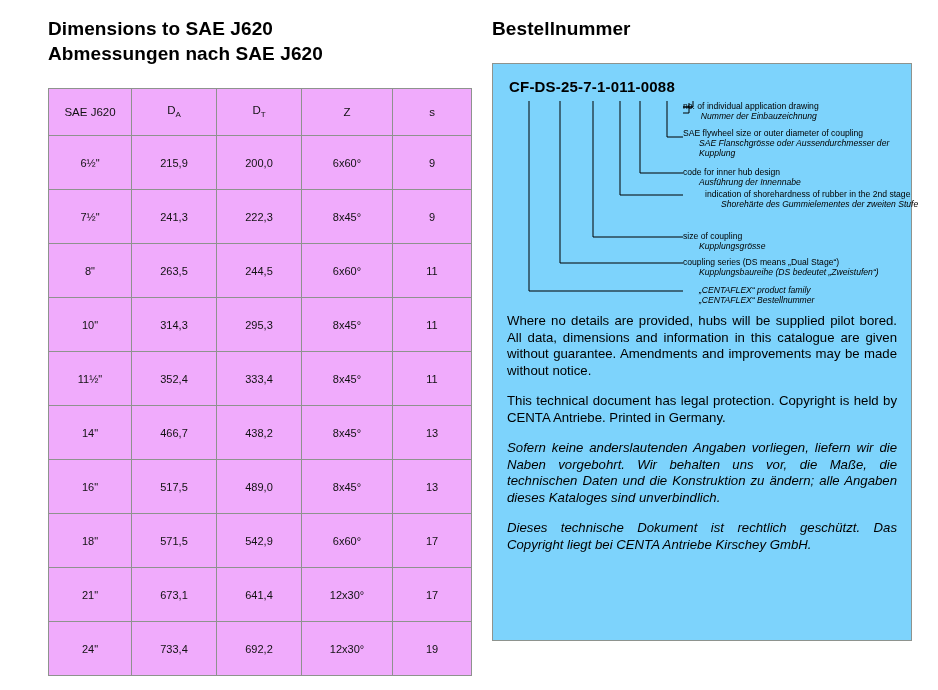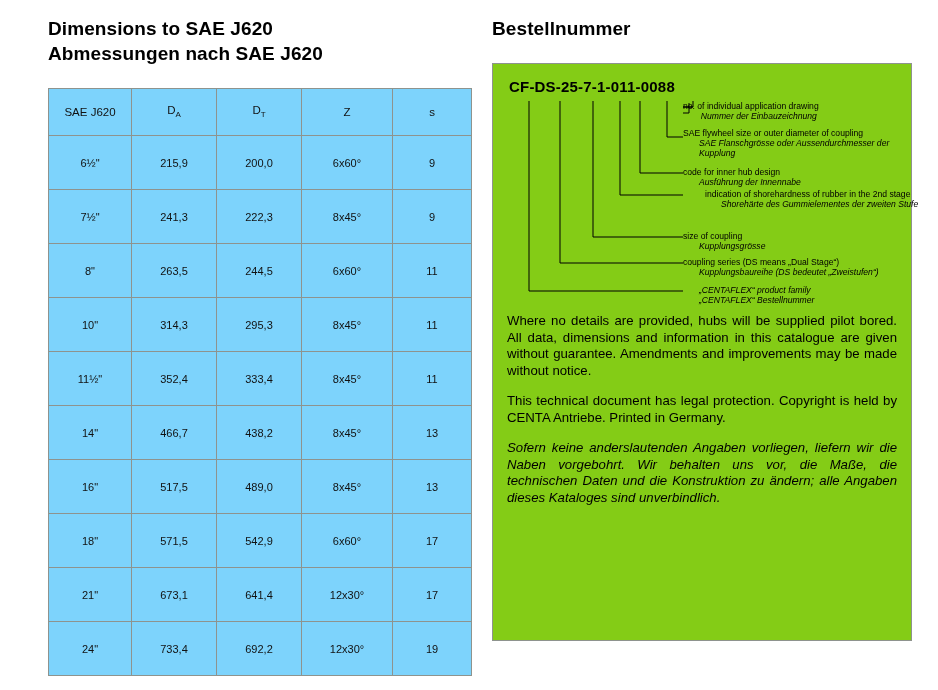--- a/index.html
+++ b/index.html
@@ -33,21 +33,21 @@
     line-height: 25px;
     letter-spacing: 0.1px;
   }
   .heading .line2 { display: block; }
 
   .dim-table {
     margin-top: 22px;
     border-collapse: collapse;
     width: 422px;
     table-layout: fixed;
-    background: #7dd3fc;
+    background: #f0abfc;
   }
   .dim-table th, .dim-table td {
     border: 1px solid #8e938e;
     text-align: center;
     font-size: 11px;
     height: 53px;
     padding: 0;
     font-weight: normal;
     color: #111;
   }
@@ -65,21 +65,21 @@
   
   .right-col {
     position: absolute;
     left: 492px;
     top: 16px;
     width: 420px;
   }
   .code-box {
     margin-top: 22px;
     border: 1px solid #8e938e;
-    background: #84cc16;
+    background: #7dd3fc;
     width: 420px;
     height: 578px;
     box-sizing: border-box;
     position: relative;
     padding: 14px 14px 0 14px;
   }
   .order-code {
     font-size: 15px;
     font-weight: bold;
     letter-spacing: 0.2px;
@@ -277,17 +277,18 @@
           </div>
         </div>
       </div>
 
       <div class="note-block">
         <p>Where no details are provided, hubs will be supplied pilot bored. All data, dimensions and information in this catalogue are given without guarantee. Amendments and improvements may be made without notice.</p>
         <p>This technical document has legal protection. Copyright is held by CENTA Antriebe. Printed in Germany.</p>
       </div>
       <div class="note-block note-de">
         <p>Sofern keine anderslautenden Angaben vorliegen, liefern wir die Naben vorgebohrt. Wir behalten uns vor, die Maße, die technischen Daten und die Konstruktion zu ändern; alle Angaben dieses Kataloges sind unverbindlich.</p>
+        <p class="last">Dieses technische Dokument ist rechtlich geschützt. Das Copyright liegt bei CENTA Antriebe Kirschey GmbH.</p>
       </div>
     </div>
   </div>
 
 </div>
 
 </body></html>

